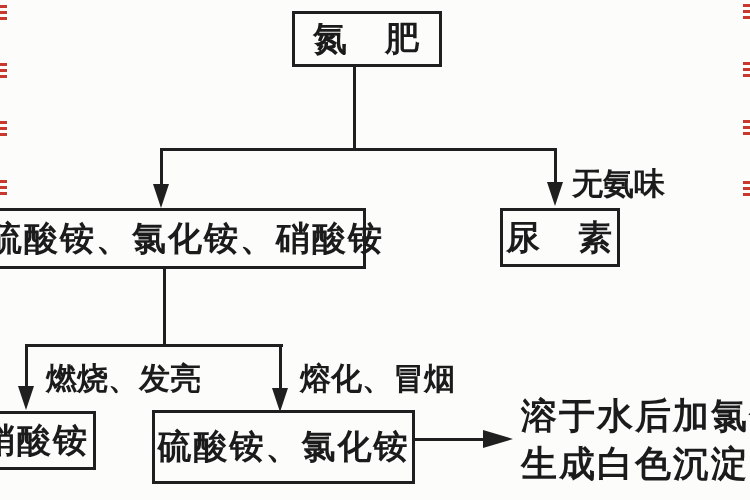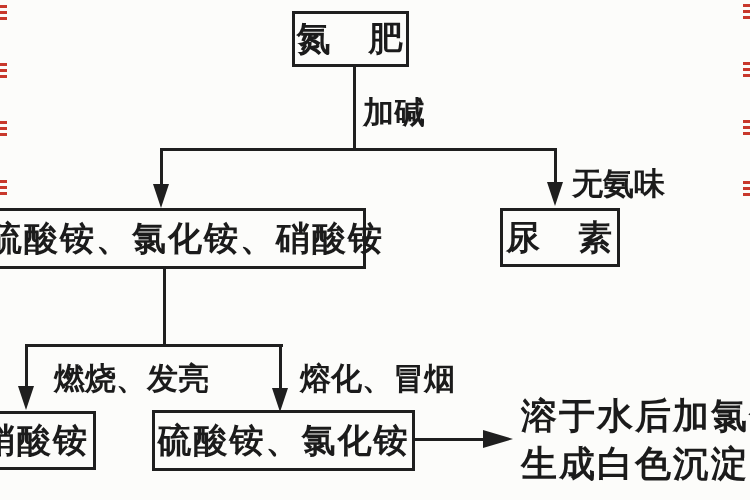--- a/index.html
+++ b/index.html
@@ -37,53 +37,52 @@
     background:repeating-linear-gradient(to bottom,#c8382c 0 3px,rgba(200,56,44,0) 3px 6px);
   }
   .wm.wm-right{right:0;}
   .wm.wm-left{left:0;}
 </style>
 </head>
 <body>
 
 <div class="stage">
 
-  <div class="box fs34" style="left:292px;top:11px;width:117px;height:56px;">氮　肥</div>
+  <div class="box fs34" style="left:292px;top:11px;width:150px;height:56px;">氮　肥</div>
 
   <div class="lineV" style="left:353px;top:67px;height:83px;"></div>
-  <div class="lbl fs31" style="left:363px;top:92px;">加碱</div>
 
   <div class="lineH" style="left:161px;top:148px;width:396px;"></div>
 
   <div class="lineV" style="left:160px;top:148px;height:40px;"></div>
   <div class="arrowD" style="left:153px;top:184px;"></div>
 
   <div class="lineV" style="left:554px;top:148px;height:38px;"></div>
   <div class="arrowD" style="left:547px;top:182px;"></div>
   <div class="lbl fs31" style="left:572px;top:163px;">无氨味</div>
 
   <div class="box left-clipped fs34" style="left:-52px;top:208px;width:418px;height:61px;padding-left:37px;">硫酸铵、氯化铵、硝酸铵</div>
 
   <div class="box fs34" style="left:500px;top:208px;width:120px;height:59px;">尿　素</div>
 
   <div class="lineV" style="left:163px;top:269px;height:78px;"></div>
 
   <div class="lineH" style="left:25px;top:344px;width:258px;"></div>
 
   <div class="lineV" style="left:25px;top:344px;height:46px;"></div>
   <div class="arrowD" style="left:18px;top:386px;"></div>
-  <div class="lbl fs31" style="left:46px;top:358px;margin-left:8px;">燃烧、发亮</div>
+  <div class="lbl fs31" style="left:46px;top:358px;">燃烧、发亮</div>
 
   <div class="lineV" style="left:279px;top:344px;height:48px;"></div>
   <div class="arrowD" style="left:272px;top:388px;"></div>
   <div class="lbl fs31" style="left:300px;top:358px;">熔化、冒烟</div>
 
   <div class="box left-clipped fs34" style="left:-62px;top:411px;width:158px;height:59px;padding-left:40px;">硝酸铵</div>
 
-  <div class="box fs34" style="left:152px;top:410px;width:263px;height:61px;">硫酸铵、氯化铵</div>
+  <div class="box fs34" style="left:152px;top:410px;width:263px;height:74px;">硫酸铵、氯化铵</div>
 
   <div class="lineH" style="left:414px;top:438px;width:72px;"></div>
   <div class="arrowR" style="left:483px;top:430px;"></div>
 
   <div class="result" style="left:521px;top:392px;">溶于水后加氯化</div>
   <div class="result" style="left:521px;top:440px;">生成白色沉淀的</div>
 
   <div class="wm wm-left" style="top:5px;"></div>
   <div class="wm wm-left" style="top:63px;"></div>
   <div class="wm wm-left" style="top:121px;"></div>

